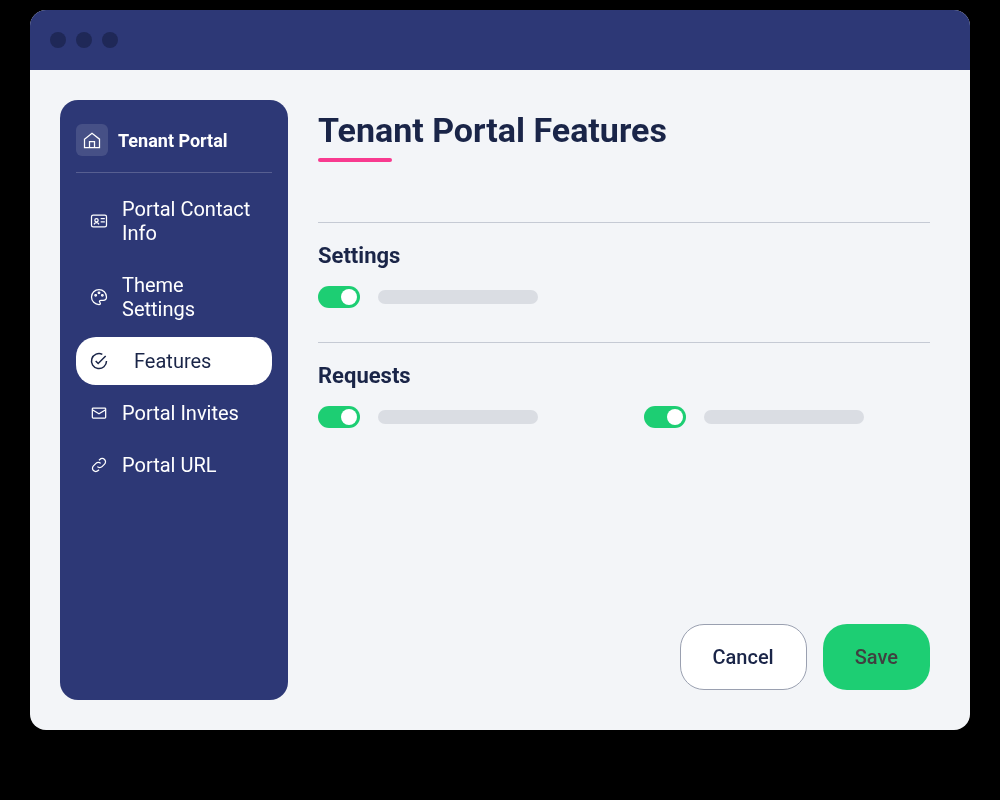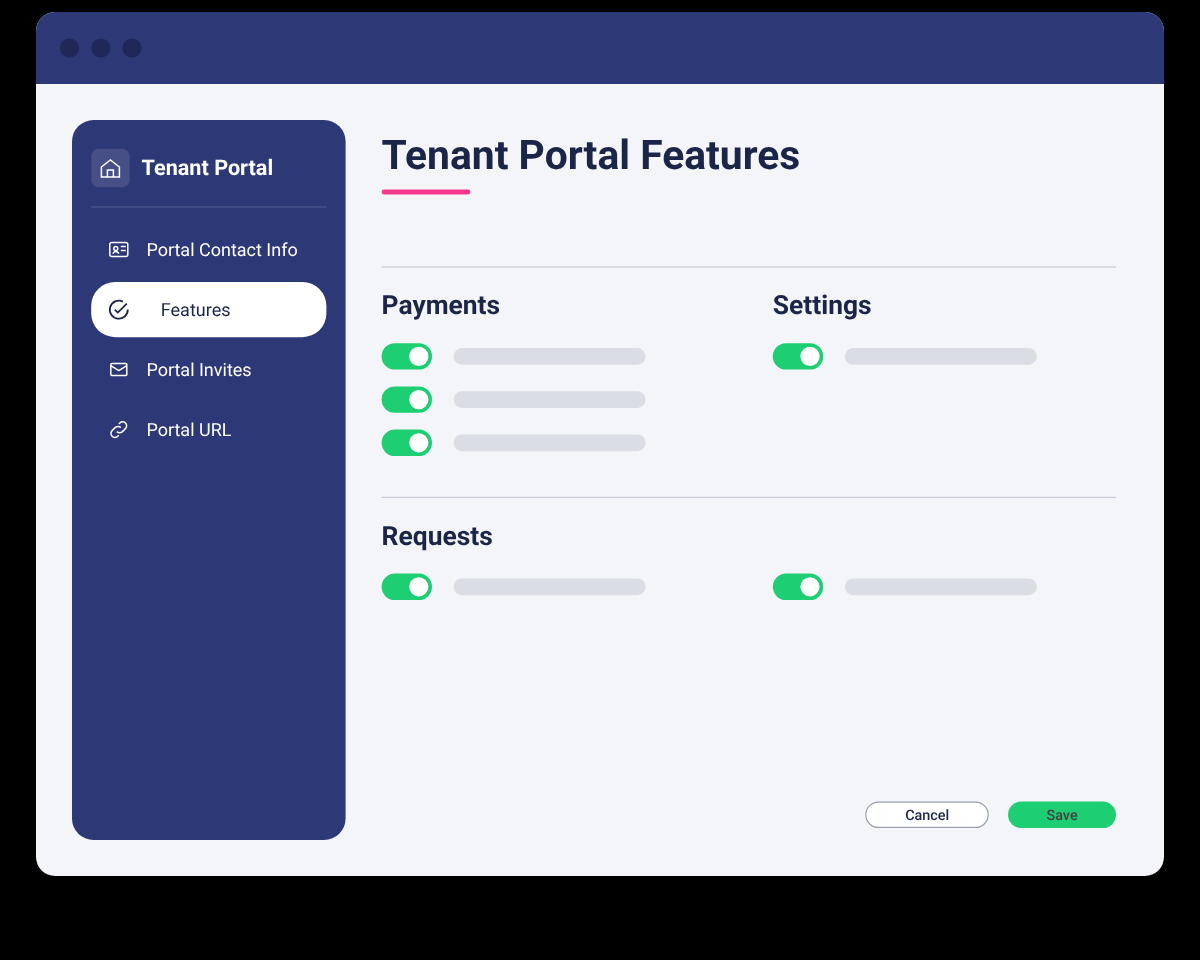--- a/index.html
+++ b/index.html
@@ -73,21 +73,21 @@
     }
     .sidebar-title {
       font-size: 18px;
       font-weight: 700;
     }
     .sidebar-item {
       display: flex;
       align-items: center;
       gap: 12px;
       padding: 12px 12px;
-      font-size: 15px;
+      font-size: 20px;
       cursor: pointer;
       border-radius: 20px;
       margin-bottom: 4px;
     }
     .sidebar-item.active {
       background: #fff;
       color: #1a2548;
       gap: 24px;
     }
     .sidebar-item-icon {
@@ -166,23 +166,23 @@
       flex: 1;
     }
     .actions {
       margin-top: auto;
       display: flex;
       justify-content: flex-end;
       gap: 16px;
       padding-top: 20px;
     }
     .btn {
-      padding: 3px 32px;
+      padding: 20px 32px;
       border-radius: 24px;
-      font-size: 12px;
+      font-size: 20px;
       font-weight: 500;
       cursor: pointer;
       border: none;
     }
     .btn-cancel {
       background: #fff;
       color: #1a2548;
       border: 1px solid #9aa0b0;
     }
     .btn-save {
@@ -217,20 +217,31 @@
           <svg width="20" height="20" viewBox="0 0 24 24" fill="none" stroke="#fff" stroke-width="1.5">
               <rect x="3" y="5" width="18" height="14" rx="2"></rect>
               <circle cx="9" cy="11" r="2"></circle>
               <path d="M6 16c.8-1.5 2-2 3-2s2.2.5 3 2"></path>
               <path d="M14 9h5M14 13h5"></path>
             </svg>
         </div>
         <span>Portal Contact Info</span>
       </div>
 
+      <div class="sidebar-item">
+        <div class="sidebar-item-icon">
+          <svg width="20" height="20" viewBox="0 0 24 24" fill="none" stroke="#fff" stroke-width="1.5">
+              <path d="M12 3a9 9 0 1 0 0 18c2 0 2-1.5 1-2.5s-.5-2.5 1.5-2.5h2.5A4 4 0 0 0 21 12a9 9 0 0 0-9-9Z"></path>
+              <circle cx="8" cy="10" r="1"></circle>
+              <circle cx="12" cy="7" r="1"></circle>
+              <circle cx="16" cy="10" r="1"></circle>
+            </svg>
+        </div>
+        <span>Theme Settings</span>
+      </div>
 
       <div class="sidebar-item active">
         <div class="sidebar-item-icon">
           <svg width="20" height="20" viewBox="0 0 24 24" fill="none" stroke="#1a2548" stroke-width="1.8">
               <path d="M21 12a9 9 0 1 1-5-8"></path>
               <path d="M8 12l3 3 9-9"></path>
             </svg>
         </div>
         <span>Features</span>
       </div>
@@ -257,35 +268,20 @@
     </div>
 
     <div class="main">
       <h1 class="page-title">Tenant Portal Features</h1>
       <div class="title-underline"></div>
 
 
       <div class="divider"></div>
 
       <div class="two-col">
-        <div class="col">
-          <div class="section-title">Payments</div>
-          <div class="toggle-row">
-            <div class="toggle"></div>
-            <div class="placeholder-bar" style="width:160px"></div>
-          </div>
-          <div class="toggle-row">
-            <div class="toggle"></div>
-            <div class="placeholder-bar" style="width:160px"></div>
-          </div>
-          <div class="toggle-row">
-            <div class="toggle"></div>
-            <div class="placeholder-bar" style="width:160px"></div>
-          </div>
-        </div>
         <div class="col">
           <div class="section-title">Settings</div>
           <div class="toggle-row">
             <div class="toggle"></div>
             <div class="placeholder-bar" style="width:160px"></div>
           </div>
         </div>
       </div>
 
       <div class="divider"></div>

